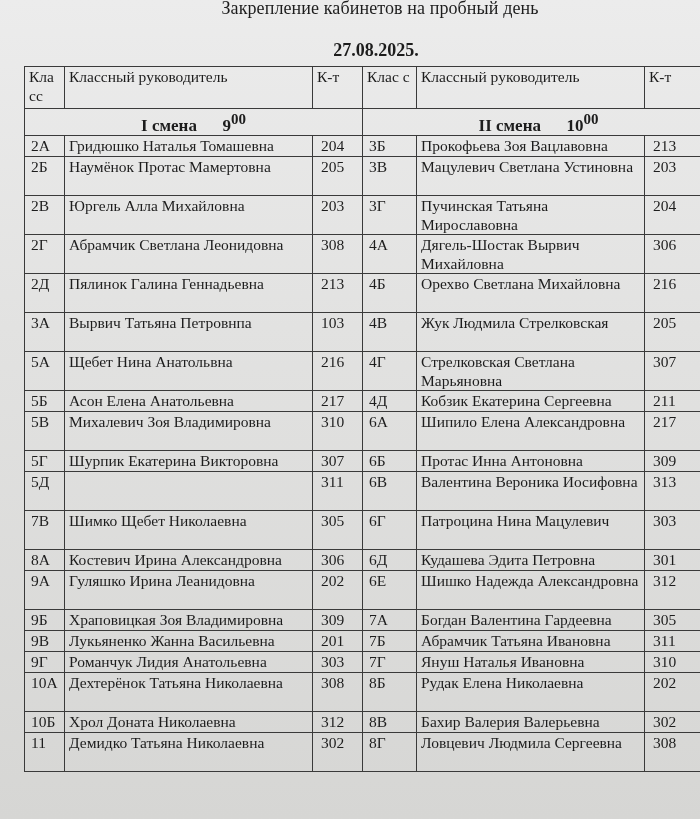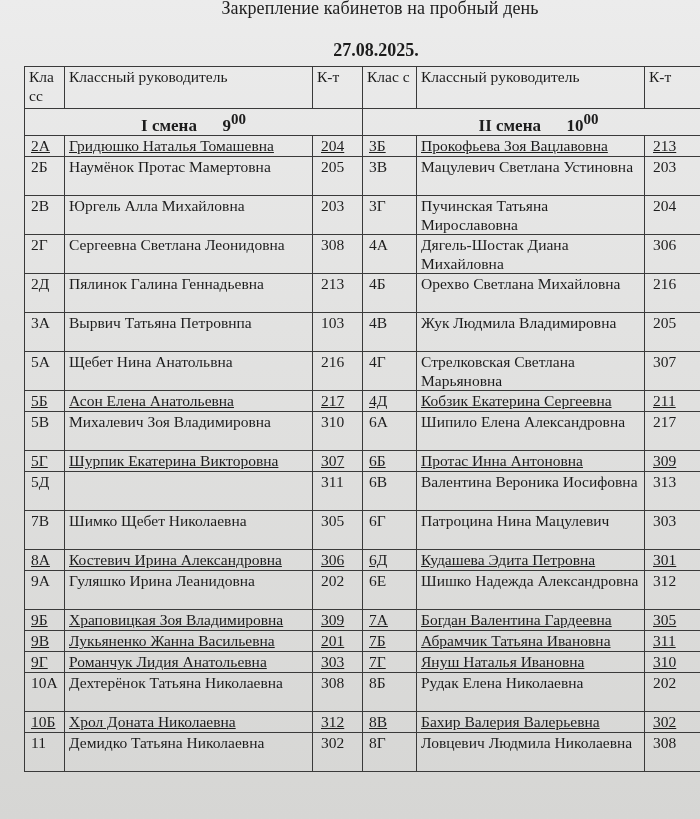--- a/index.html
+++ b/index.html
@@ -31,21 +31,21 @@
     vertical-align: top;
     line-height: 19px;
     font-weight: normal;
   }
   th { text-align: left; margin-left: 8px; }
   .shift { text-align: center; font-weight: bold !important; font-size: 17px; height: 26px; vertical-align: middle !important; }
   .shift sup { font-size: 15px; }
   .cls { padding-left: 6px !important; }
   .room { text-align: left; padding-left: 8px !important; }
   .h2 td { height: 38px; }
-  .h1 td { height: 20px; text-decoration: underline; }
+  .h1 td { height: 20px; }
 </style>
 </head>
 <body>
 
 <div class="title">Закрепление кабинетов  на пробный день</div>
 <div class="date">27.08.2025.</div>
 
 <table class="sched">
   <colgroup>
     <col style="width:40px">
@@ -93,40 +93,40 @@
       <tr class="h2">
         <td class="cls">2В</td>
         <td>Юргель Алла Михайловна</td>
         <td class="room">203</td>
         <td class="cls">3Г</td>
         <td>Пучинская Татьяна Мирославовна</td>
         <td class="room">204</td>
       </tr>
       <tr class="h2">
         <td class="cls">2Г</td>
-        <td>Сергеевна Светлана Леонидовна</td>
+        <td>Абрамчик Светлана Леонидовна</td>
         <td class="room">308</td>
         <td class="cls">4А</td>
-        <td>Дягель-Шостак Диана Михайловна</td>
+        <td>Дягель-Шостак Вырвич Михайловна</td>
         <td class="room">306</td>
       </tr>
       <tr class="h2">
         <td class="cls">2Д</td>
         <td>Пялинок Галина Геннадьевна</td>
         <td class="room">213</td>
         <td class="cls">4Б</td>
         <td>Орехво Светлана Михайловна</td>
         <td class="room">216</td>
       </tr>
       <tr class="h2">
         <td class="cls">3А</td>
         <td>Вырвич Татьяна Петровнпа</td>
         <td class="room">103</td>
         <td class="cls">4В</td>
-        <td>Жук Людмила Владимировна</td>
+        <td>Жук Людмила Стрелковская</td>
         <td class="room">205</td>
       </tr>
       <tr class="h2">
         <td class="cls">5А</td>
         <td>Щебет Нина Анатольвна</td>
         <td class="room">216</td>
         <td class="cls">4Г</td>
         <td>Стрелковская Светлана Марьяновна</td>
         <td class="room">307</td>
       </tr>
@@ -224,17 +224,17 @@
         <td class="room">312</td>
         <td class="cls">8В</td>
         <td>Бахир Валерия Валерьевна</td>
         <td class="room">302</td>
       </tr>
       <tr class="h2">
         <td class="cls">11</td>
         <td>Демидко Татьяна Николаевна</td>
         <td class="room">302</td>
         <td class="cls">8Г</td>
-        <td>Ловцевич Людмила Николаевна</td>
+        <td>Ловцевич Людмила Сергеевна</td>
         <td class="room">308</td>
       </tr>
     </tbody>
 </table>
 
 </body></html>

